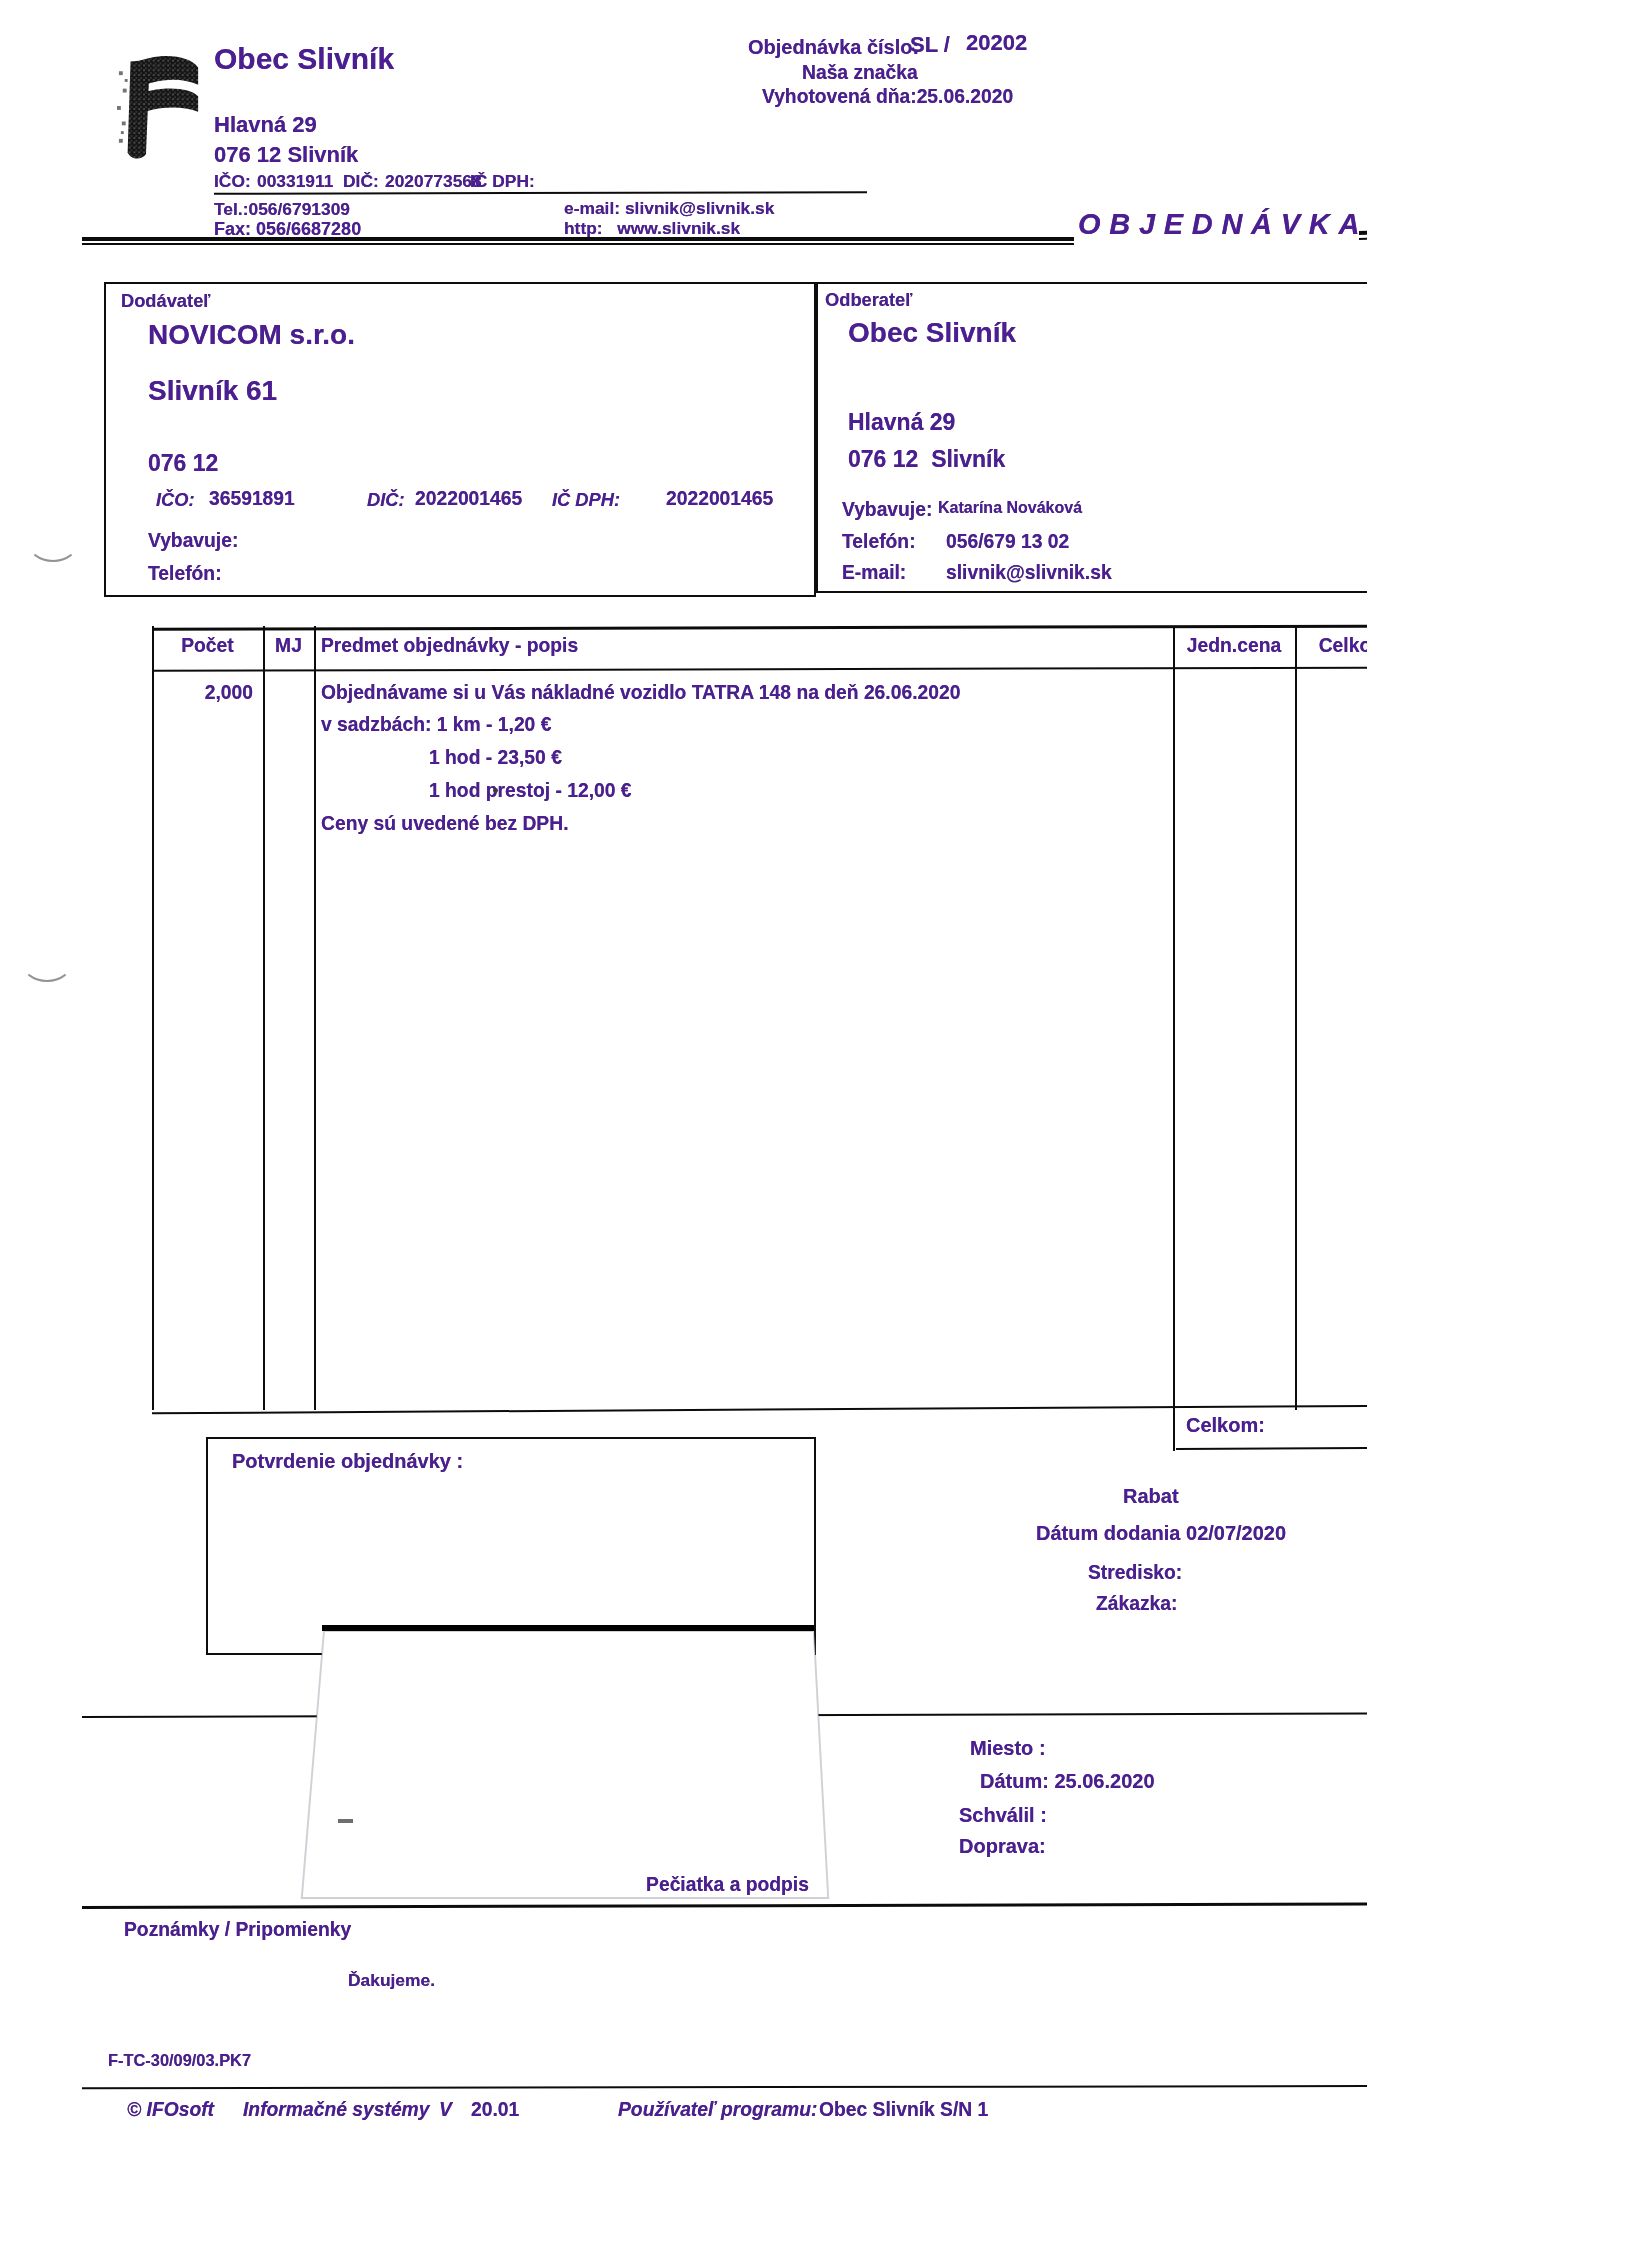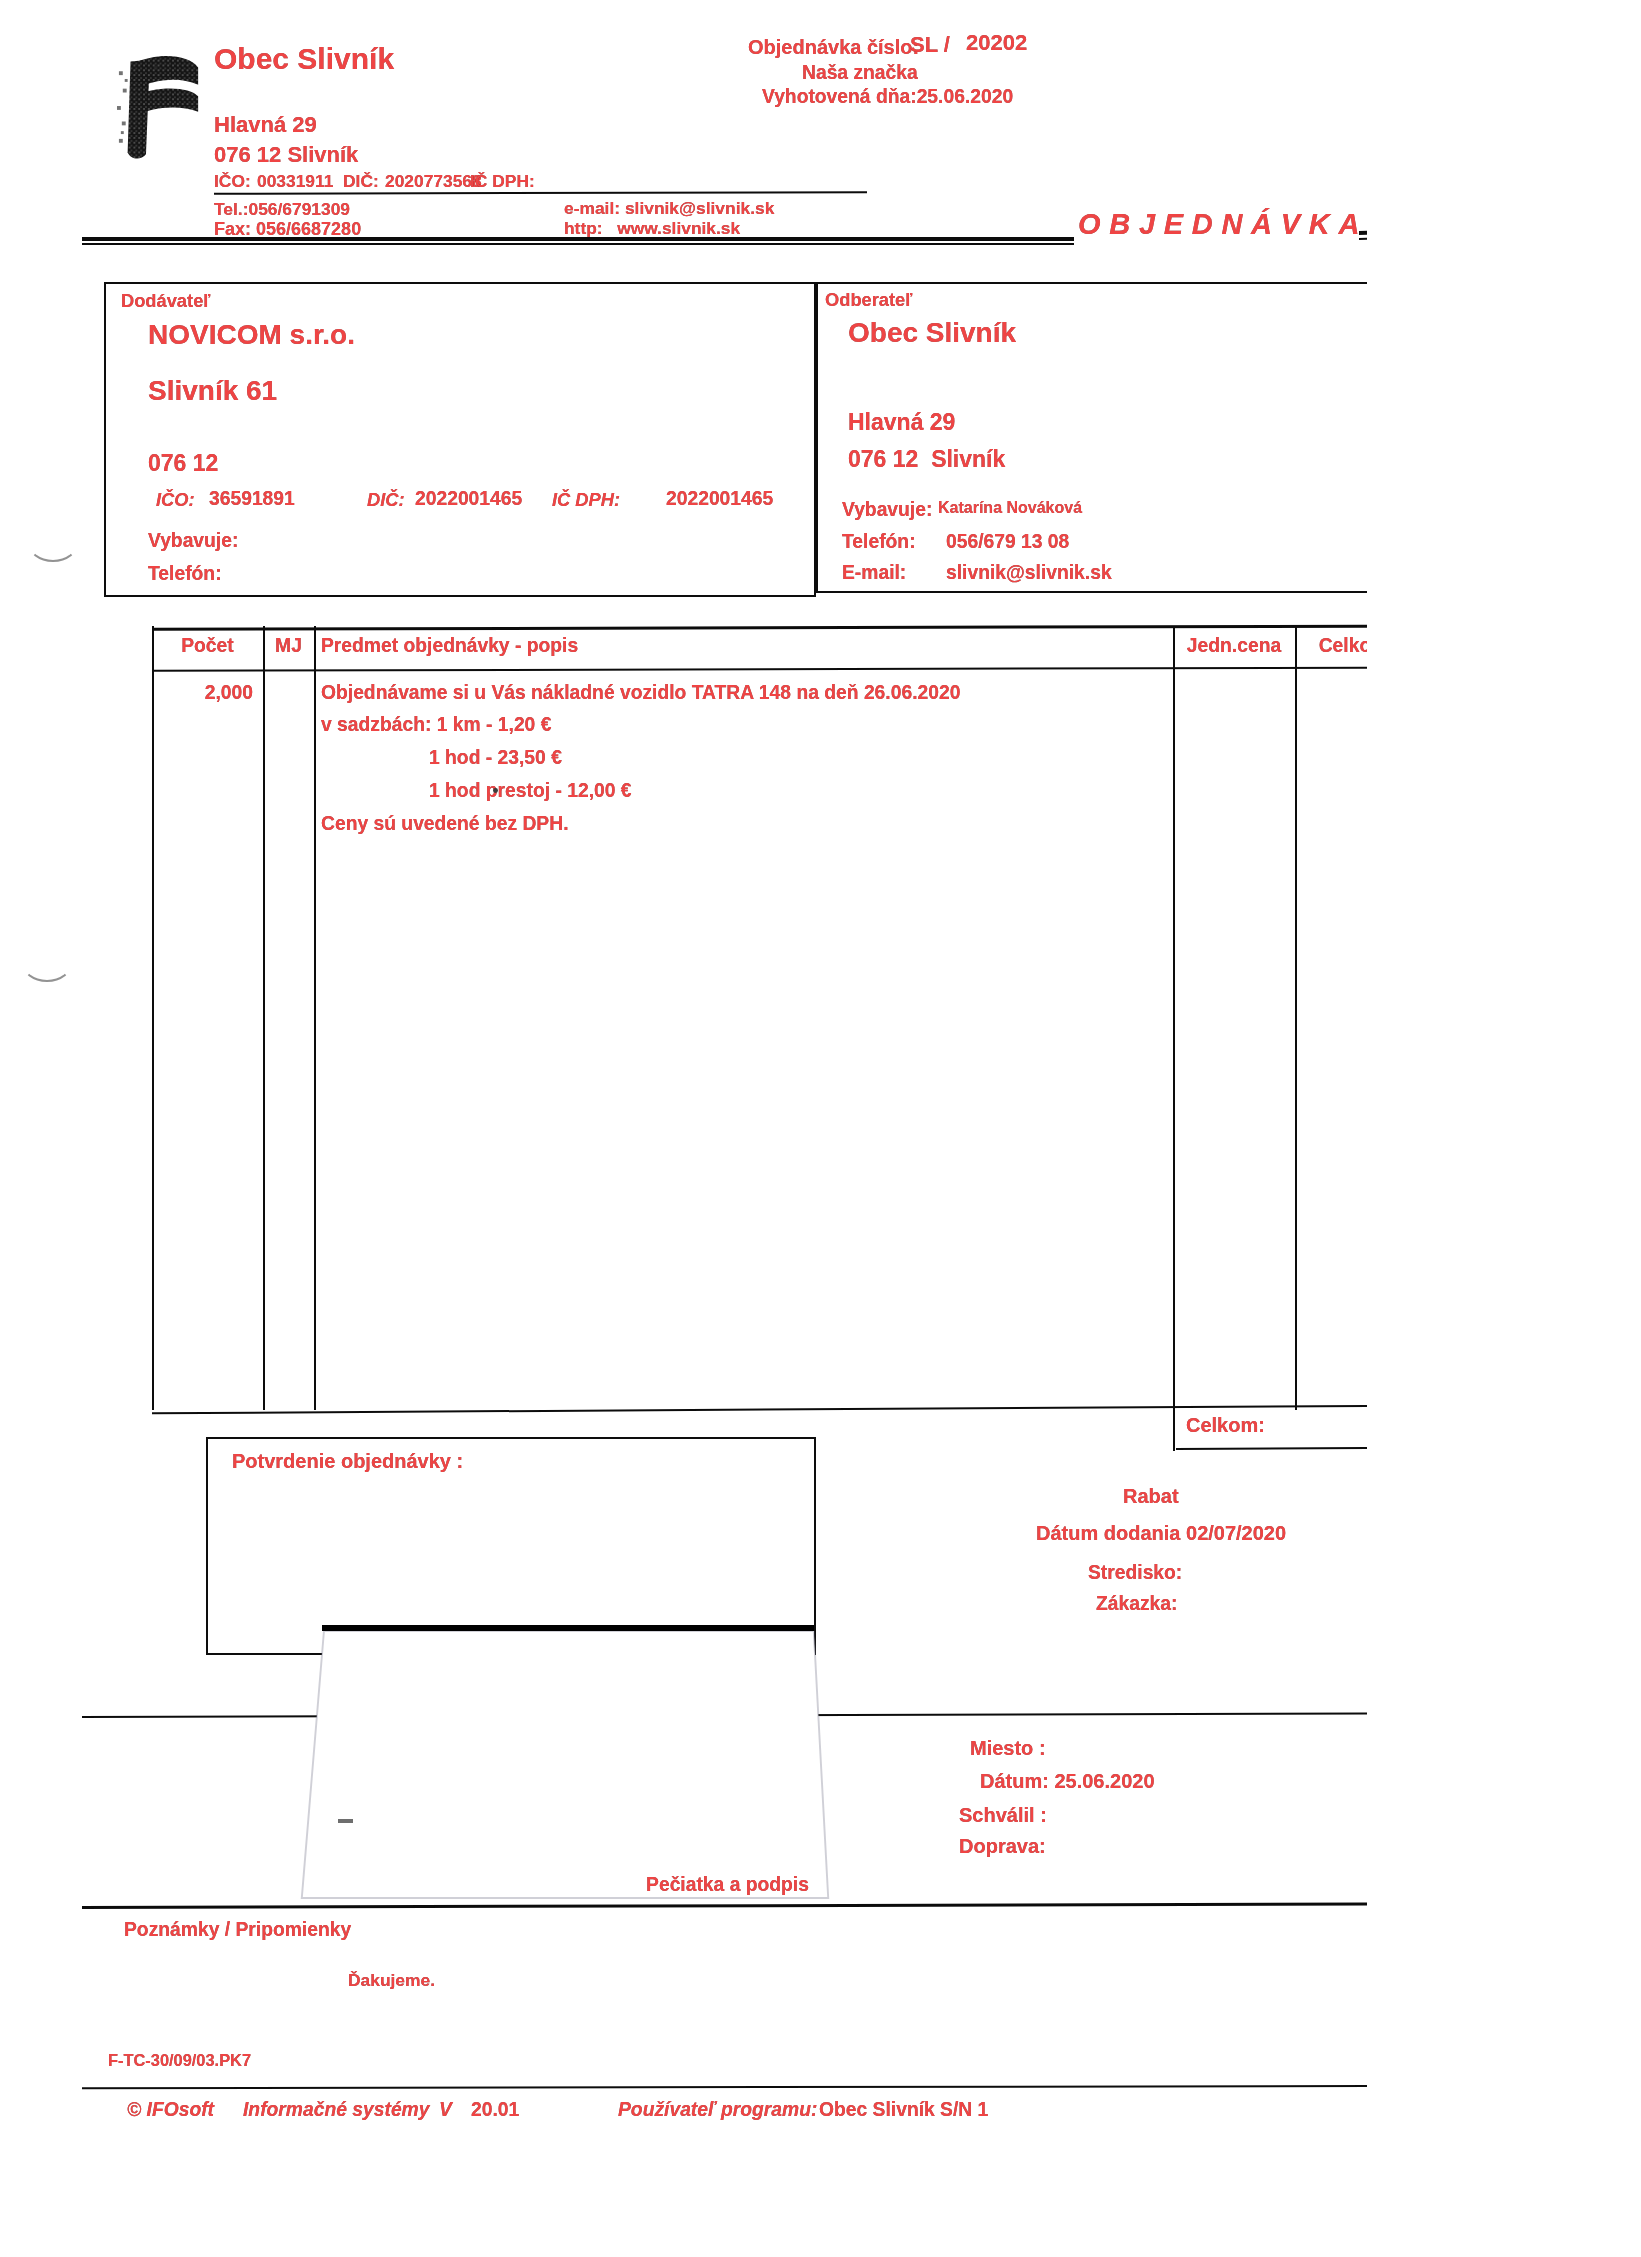--- a/index.html
+++ b/index.html
@@ -1,17 +1,17 @@
 <!DOCTYPE html>
 <html><head>
 <meta charset="utf-8">
 <style>
   html,body{margin:0;padding:0;background:#fff;}
   .page{position:relative;width:1367px;height:2257px;background:#fff;overflow:hidden;
-        font-family:"Liberation Sans","DejaVu Sans",sans-serif;color:#ef4444;}
+        font-family:"Liberation Sans","DejaVu Sans",sans-serif;color:#4c1d95;}
   .t{position:absolute;white-space:nowrap;line-height:1.15;text-shadow:0 0 0.5px rgba(15,15,15,.65);}
   .ln{position:absolute;background:#0c0c0c;}
   .box{position:absolute;border:2.4px solid #0d0d0d;box-sizing:border-box;background:transparent;}
   .it{font-style:italic;}
   .ctr{text-align:center;}
   .rgt{text-align:right;}
   .fold{position:absolute;width:48px;height:37px;border:2.9px solid transparent;
         border-bottom:2.9px solid #6f6f6f;border-radius:50%;opacity:.75;}
 </style>
 </head>
@@ -99,21 +99,21 @@
   <div class="t" style="left:148px;top:530px;font-size:19.3px;font-weight:700;">Vybavuje:</div>
   <div class="t" style="left:148px;top:563px;font-size:19.3px;font-weight:700;">Telefón:</div>
 
   <div class="t" style="left:825px;top:289px;font-size:18.3px;font-weight:600;">Odberateľ</div>
   <div class="t" style="left:848px;top:317px;font-size:28px;font-weight:800;">Obec Slivník</div>
   <div class="t" style="left:848px;top:409px;font-size:23px;font-weight:700;">Hlavná 29</div>
   <div class="t" style="left:848px;top:446px;font-size:23px;font-weight:700;white-space:pre;">076 12  Slivník</div>
   <div class="t" style="left:842px;top:499px;font-size:19.3px;font-weight:700;">Vybavuje:</div>
   <div class="t" style="left:938px;top:499px;font-size:16px;font-weight:700;">Katarína Nováková</div>
   <div class="t" style="left:842px;top:531px;font-size:19.3px;font-weight:700;">Telefón:</div>
-  <div class="t" style="left:946px;top:531px;font-size:19.3px;font-weight:700;">056/679 13 08</div>
+  <div class="t" style="left:946px;top:531px;font-size:19.3px;font-weight:700;">056/679 13 02</div>
   <div class="t" style="left:842px;top:562px;font-size:19.3px;font-weight:700;">E-mail:</div>
   <div class="t" style="left:946px;top:562px;font-size:19.3px;font-weight:700;">slivnik@slivnik.sk</div>
 
   <div class="ln" style="left:152px;top:626px;width:1411px;height:2.9px;transform:rotate(-0.15deg);"></div>
   <div class="ln" style="left:152px;top:668px;width:1411px;height:1.9px;transform:rotate(-0.15deg);"></div>
   <div class="ln" style="left:152px;top:1408px;width:1411px;height:2.4px;transform:rotate(-0.35deg);"></div>
   <div class="ln" style="left:152px;top:626px;width:1.9px;height:784px;"></div>
   <div class="ln" style="left:263px;top:626px;width:1.9px;height:784px;"></div>
   <div class="ln" style="left:314px;top:626px;width:1.9px;height:784px;"></div>
   <div class="ln" style="left:1173px;top:626px;width:1.9px;height:784px;"></div>

